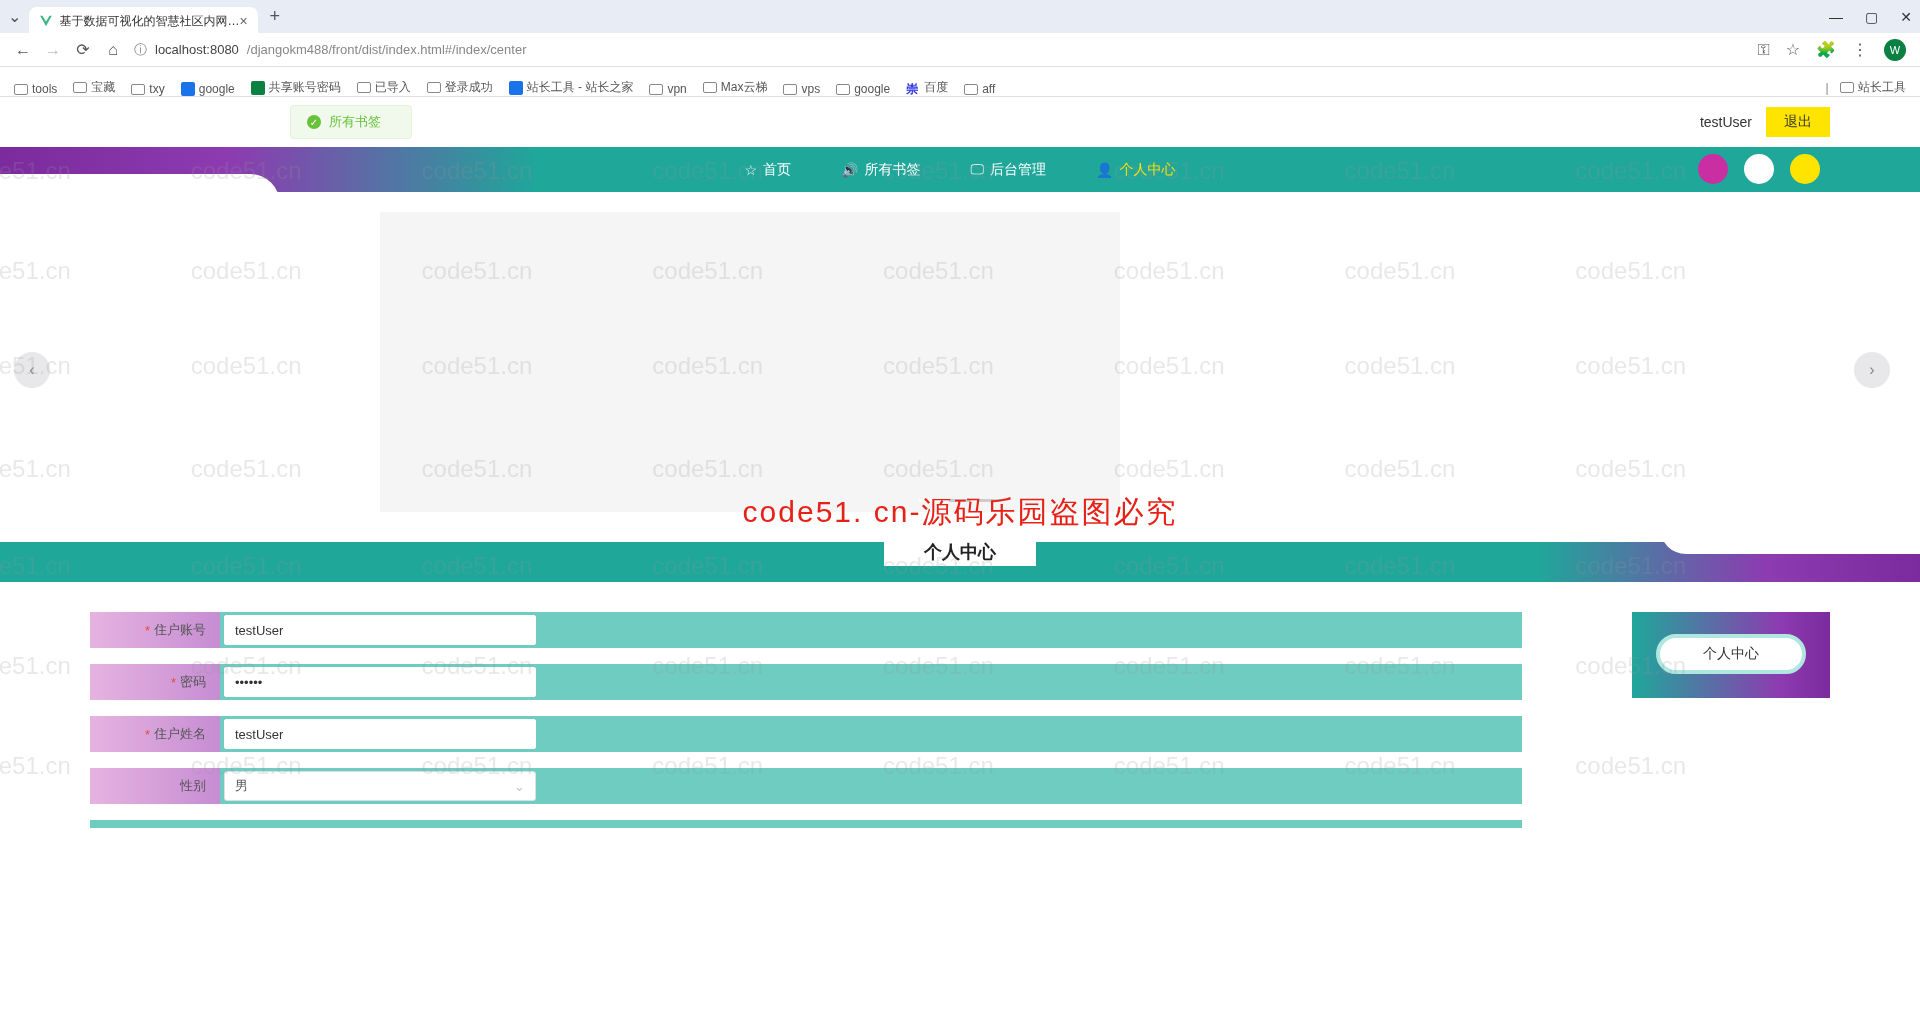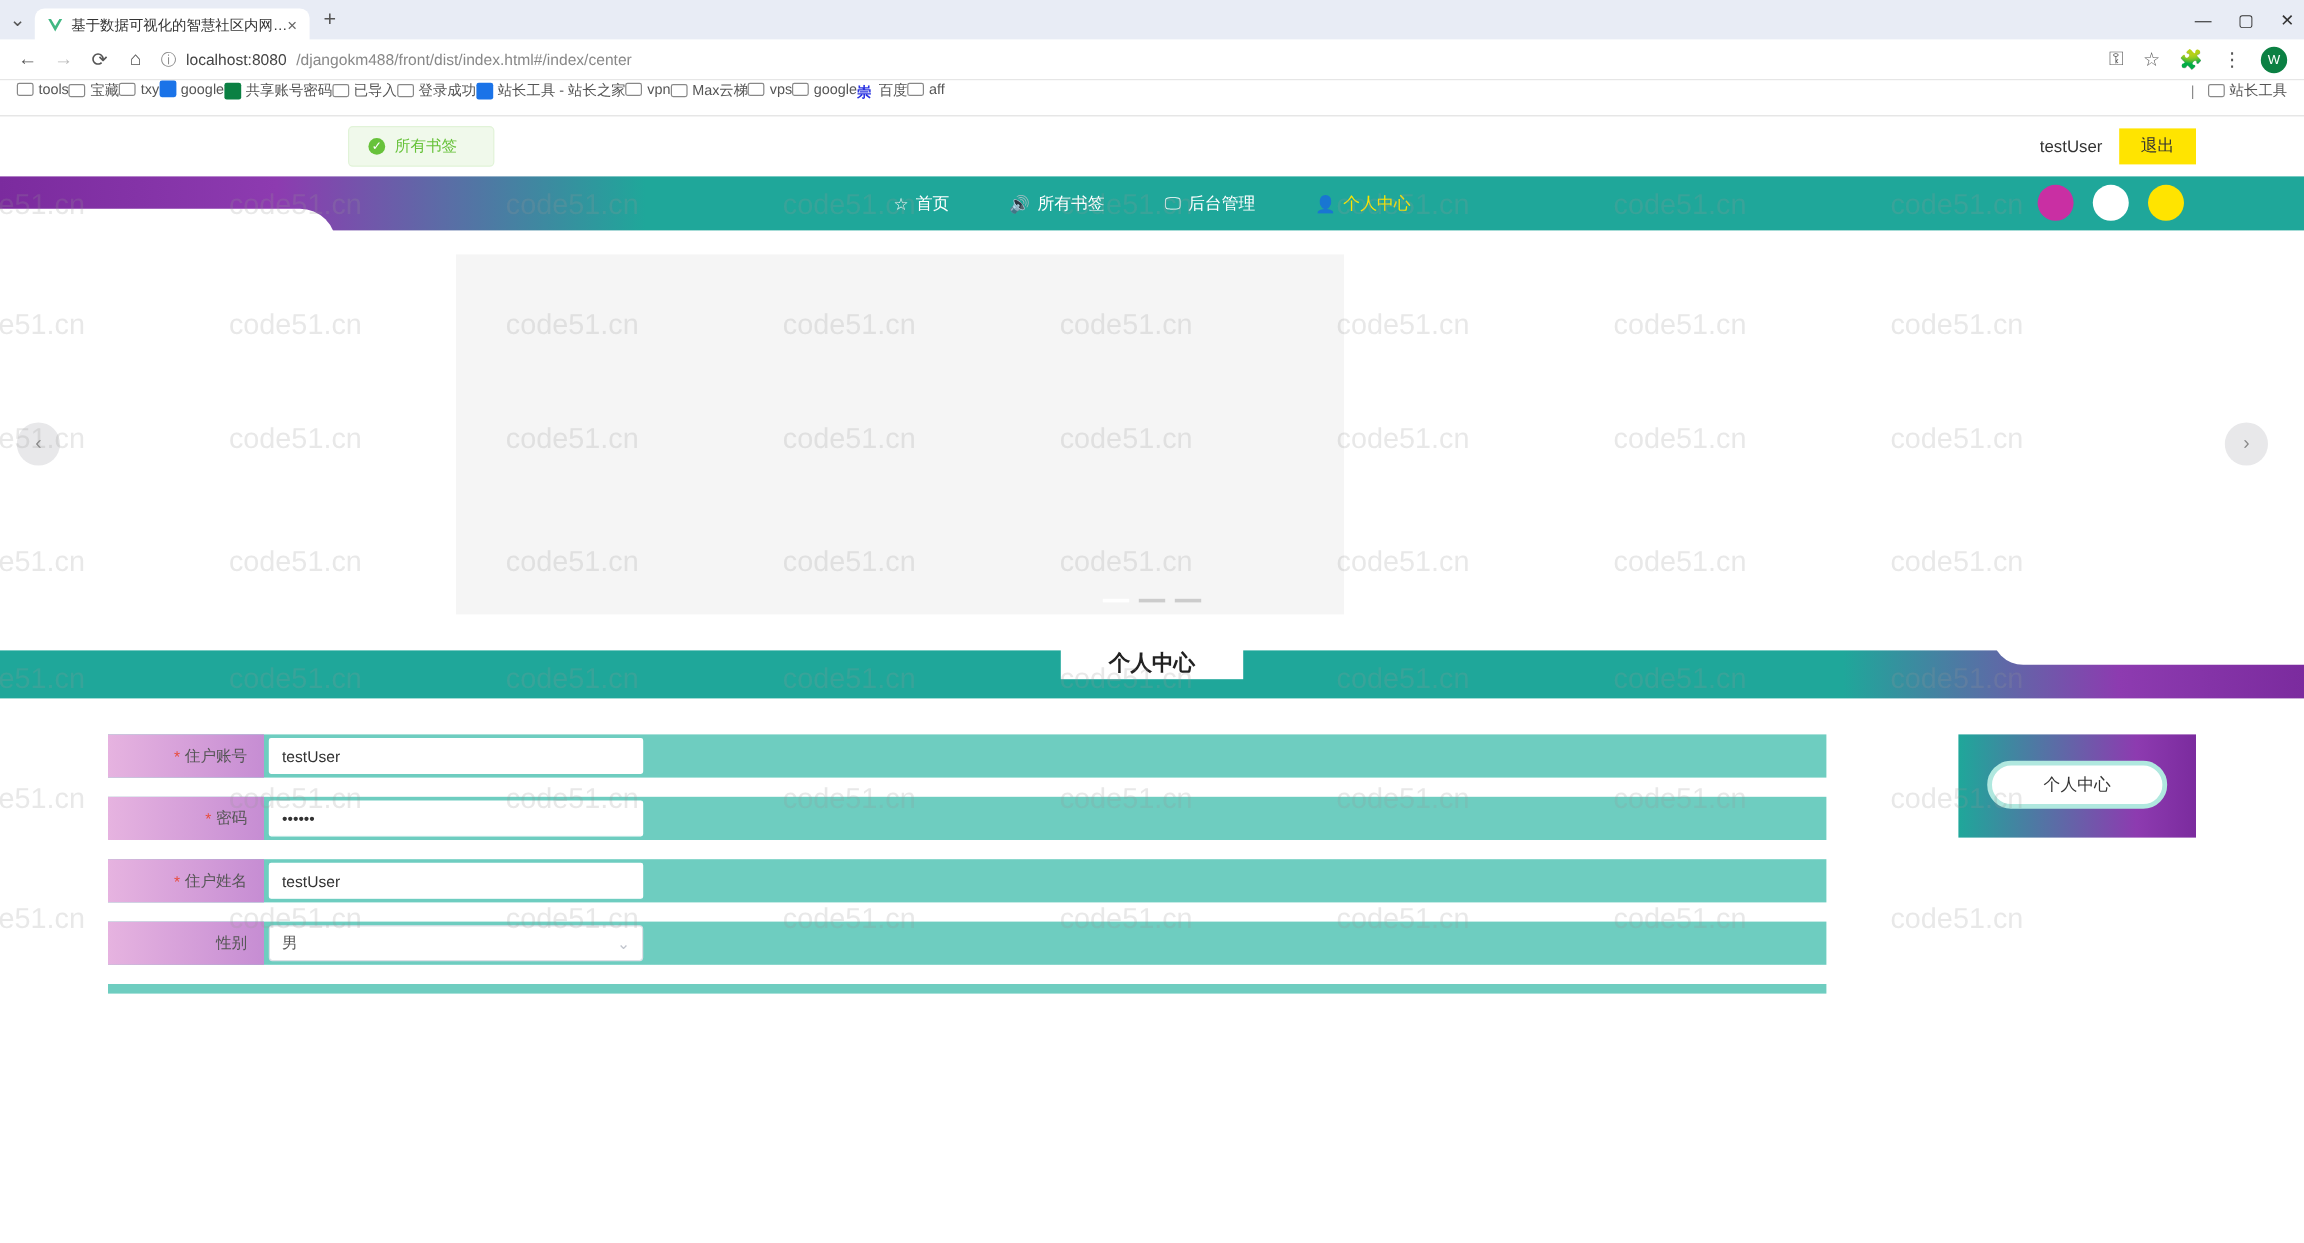--- a/index.html
+++ b/index.html
@@ -14,21 +14,21 @@
 .win-controls { margin-left: auto; display: flex; gap: 22px; color: #333; font-size: 14px; }
 .win-controls span { cursor: pointer; }
 
 .addr-bar { height: 34px; background: #fff; display: flex; align-items: center; padding: 0 14px; gap: 12px; border-bottom: 1px solid #e0e0e0; }
 .addr-bar .nav-btn { font-size: 16px; color: #555; cursor: pointer; width: 18px; text-align: center; }
 .addr-url { flex: 1; display: flex; align-items: center; font-size: 13px; color: #444; gap: 8px; }
 .addr-url .proto { color: #888; }
 .addr-right { display: flex; align-items: center; gap: 16px; color: #555; }
 .avatar-circle { width: 22px; height: 22px; border-radius: 50%; background: #0b8043; color: #fff; font-size: 11px; display: flex; align-items: center; justify-content: center; }
 
-.bookmarks { height: 30px; background: #fff; display: flex; align-items: flex-start; padding: 0 14px; gap: 0; font-size: 12px; color: #555; border-bottom: 1px solid #e0e0e0; }
+.bookmarks { height: 30px; background: #fff; display: flex; align-items: flex-end; padding: 0 14px; gap: 16px; font-size: 12px; color: #555; border-bottom: 1px solid #e0e0e0; }
 .bm-item { display: flex; align-items: center; gap: 4px; cursor: pointer; }
 .bm-folder { width: 14px; height: 11px; border: 1px solid #888; border-radius: 2px; }
 .bm-item.green .bm-ico { width:14px; height:14px; background:#0b8043; border-radius:2px; }
 .bm-item.blue .bm-ico { width:14px; height:14px; background:#1a73e8; border-radius:2px; }
 .bm-item.baidu .bm-ico { width:14px; height:14px; color:#2932e1; font-weight:bold; }
 .bm-right { margin-left: auto; }
 
 
 .page { position: relative; width: 100%; height: calc(100% - 97px); overflow: hidden; }
 
@@ -352,15 +352,16 @@
     <div class="wm-row" style="top:655px;">
         <span>code51.cn</span>
         <span>code51.cn</span>
         <span>code51.cn</span>
         <span>code51.cn</span>
         <span>code51.cn</span>
         <span>code51.cn</span>
         <span>code51.cn</span>
         <span>code51.cn</span>
       </div>
+    <div class="wm-center">code51. cn-源码乐园盗图必究</div>
   </div>
 
 </div>
 
 </body></html>

